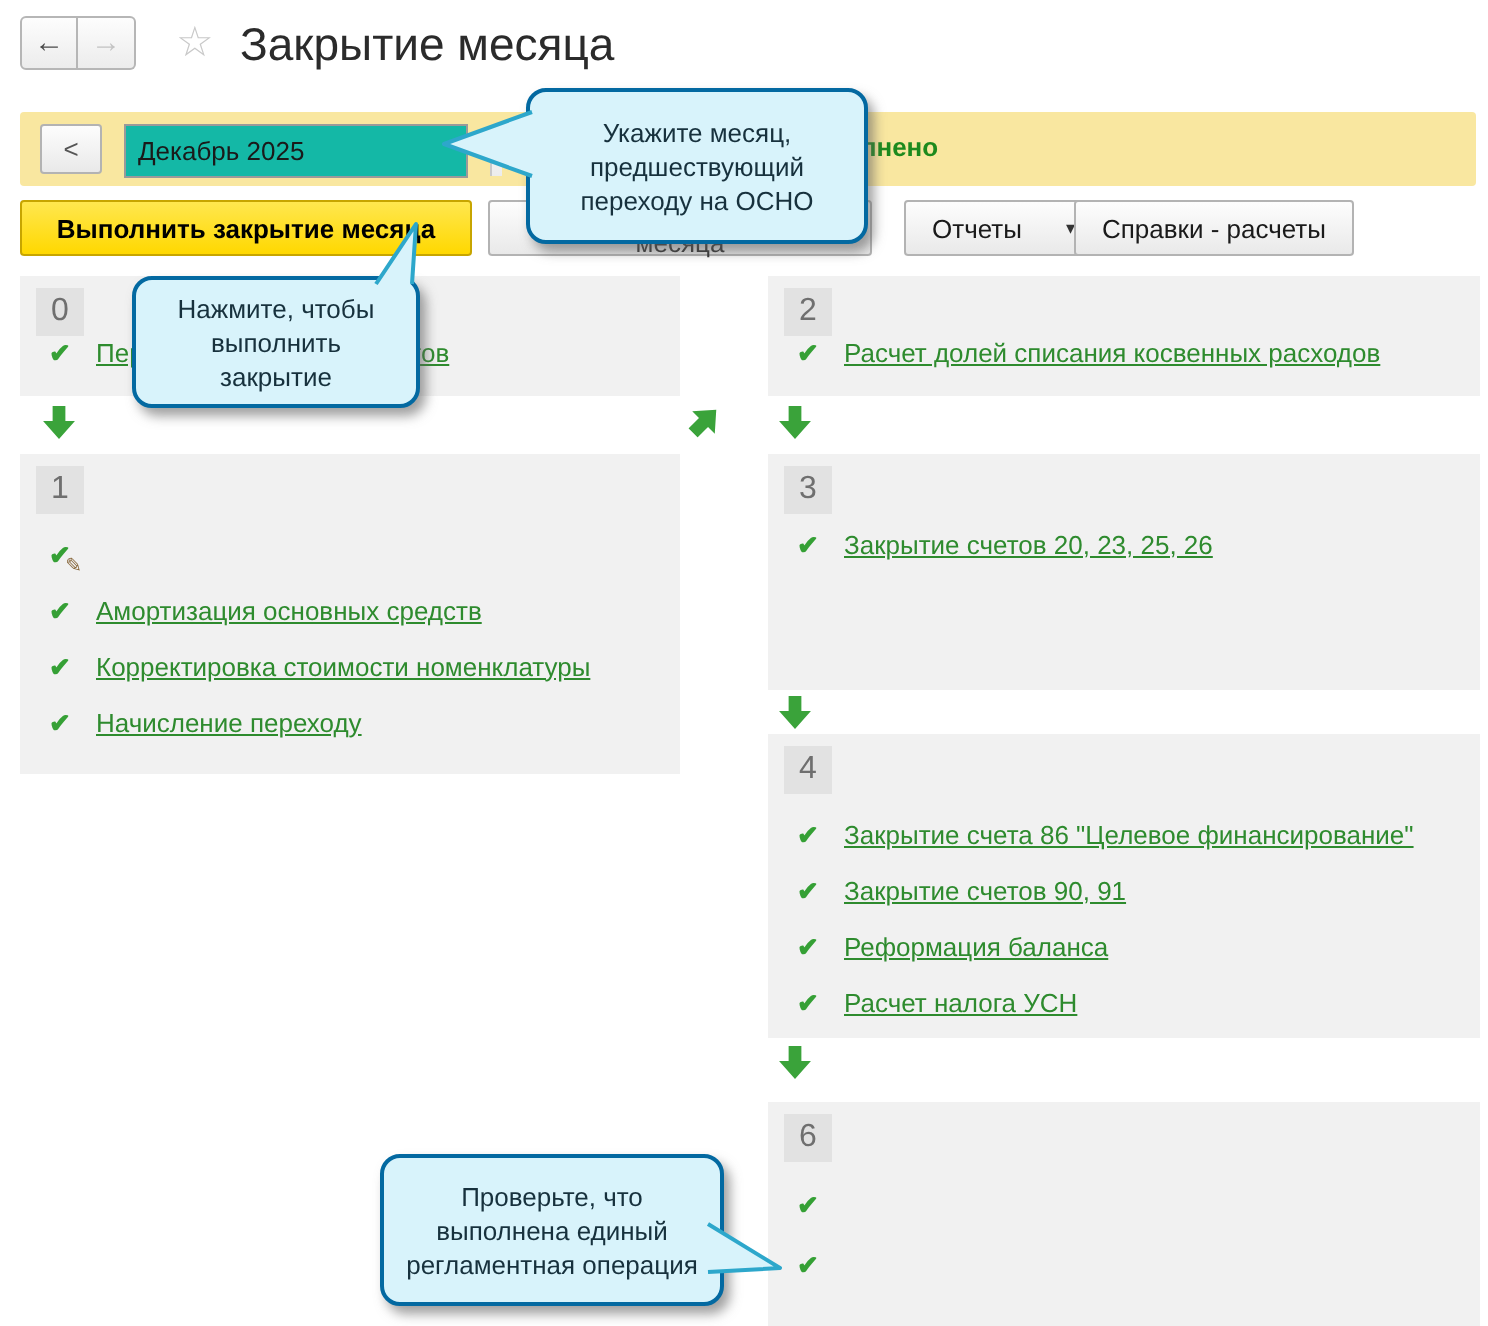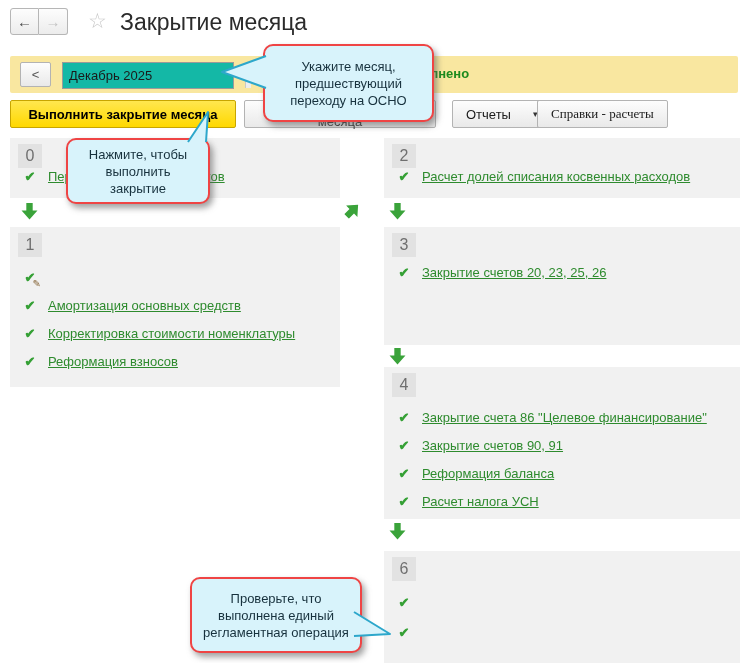--- a/index.html
+++ b/index.html
@@ -38,40 +38,40 @@
   .status{position:absolute;left:384px;top:10px;font-size:13px;font-weight:bold;color:#1d8a1d;z-index:1;}
   
   .toolbar-btn{position:absolute;top:100px;height:28px;padding:0 13px;}
   .run-btn{
     left:10px;width:226px;background:linear-gradient(#ffe74f,#ffd800);
     border:1px solid #c7a500;font-weight:bold;color:#000;
   }
   .cancel-btn{left:244px;width:192px;color:#333;}
   .reports-btn{left:452px;gap:22px;}
   .caret{font-size:9px;color:#333;}
-  .certs-btn{left:537px;font-family:Liberation Serif, serif;}
+  .certs-btn{left:537px;}
   
   .section{position:absolute;background:#f1f1f1;}
   .sec-num{
     position:absolute;left:8px;top:6px;width:24px;height:24px;background:#e2e2e2;
     color:#6f6f6f;font-size:16px;display:flex;align-items:center;justify-content:center;
   }
   .rows{position:absolute;left:12px;right:6px;}
   .op-row{height:28px;display:flex;align-items:center;gap:10px;}
   .op-row.tall{height:30px;}
   .check-wrap{position:relative;width:16px;height:16px;flex:0 0 16px;display:flex;align-items:center;justify-content:center;}
   .check{color:#35a035;font-size:13px;font-weight:bold;line-height:1;}
   .pencil{position:absolute;right:-3px;bottom:-4px;font-size:10px;color:#8a6a3f;}
   .op-link{font-size:13px;color:#2e8b2e;text-decoration:underline;cursor:pointer;white-space:nowrap;}
   
   .flow-arrow{position:absolute;width:17px;height:17px;}
   .flow-arrow polygon{fill:#3aa33a;}
   
   .tooltip{
-    position:absolute;z-index:10;background:#d8f3fb;border:2px solid #ef4444;border-radius:10px;
+    position:absolute;z-index:10;background:#d8f3fb;border:2px solid #0369a1;border-radius:10px;
     box-shadow:3px 4px 6px rgba(96,96,96,.6);
     display:flex;align-items:center;justify-content:center;text-align:center;
   }
   .tooltip-text{font-size:13px;line-height:17px;color:#17313d;padding:4px 8px;}
   .tail{position:absolute;z-index:11;overflow:visible;}
   .tail polygon{fill:#d8f3fb;}
   .tail path{fill:none;stroke:#2da7cb;stroke-width:2;stroke-linejoin:round;}
 </style>
 </head>
 <body>
@@ -140,21 +140,21 @@
     <div class="op-row">
       <span class="check-wrap">
           <span class="check">✔</span>
         </span>
       <a class="op-link">Корректировка стоимости номенклатуры</a>
     </div>
     <div class="op-row">
       <span class="check-wrap">
           <span class="check">✔</span>
         </span>
-      <a class="op-link">Реформация взносов</a>
+      <a class="op-link">Начисление переходу</a>
     </div>
   </div>
 </div>
 
 <div class="section" style="left:384px;top:138px;width:356px;height:60px;">
   <div class="sec-num">2</div>
   <div class="rows" style="top:24px;">
     <div class="op-row">
       <span class="check-wrap">
           <span class="check">✔</span>

